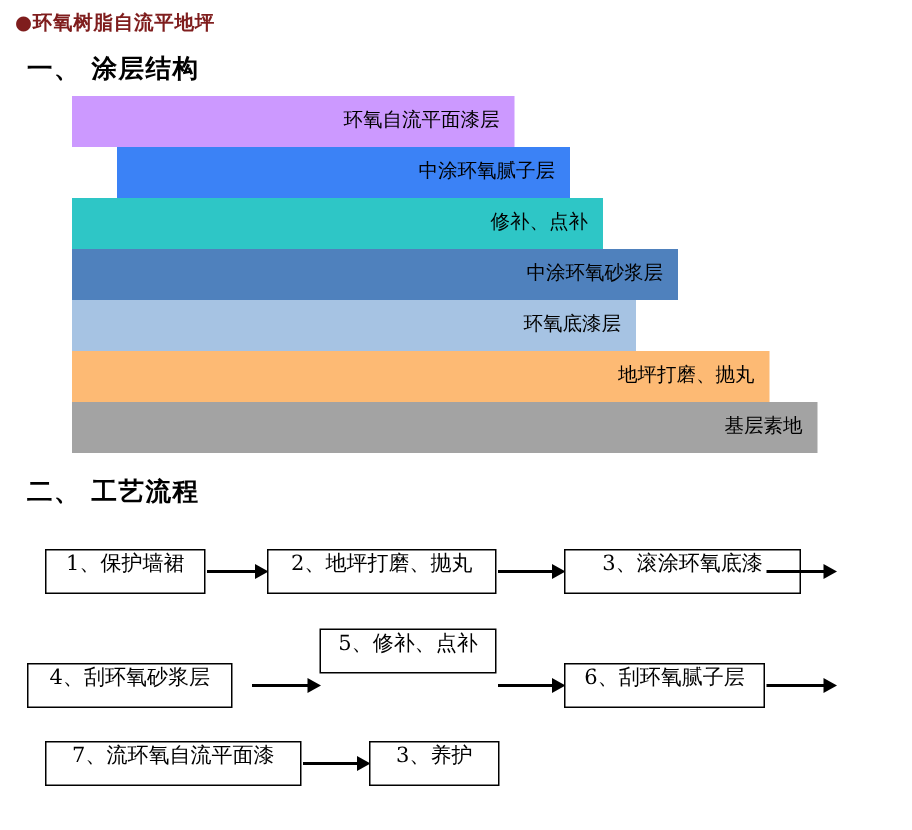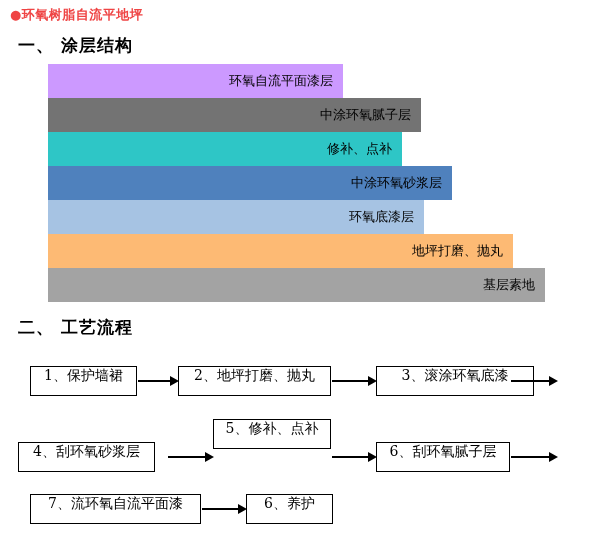--- a/index.html
+++ b/index.html
@@ -69,29 +69,29 @@
     border-left: 9px solid #000000;
     border-top: 5px solid transparent;
     border-bottom: 5px solid transparent;
   }
 </style>
 </head>
 <body>
 
 <div class="page">
 
-  <div class="doc-title" style="color: #ef4444;">
+  <div class="doc-title" style="color: #7f1d1d;">
     <span>●</span><span>环氧树脂自流平地坪</span>
   </div>
 
   <div class="heading coating">一、 涂层结构</div>
 
   <div class="bars">
     <div class="layer-bar" style="width: 295px; background: rgb(204, 153, 255);"><span>环氧自流平面漆层</span></div>
-    <div class="layer-bar" style="width: 373px; background: #737373;"><span>中涂环氧腻子层</span></div>
+    <div class="layer-bar" style="width: 302px; background: #3b82f6; margin-left: 30px;"><span>中涂环氧腻子层</span></div>
     <div class="layer-bar" style="width: 354px; background: rgb(46, 198, 198);"><span>修补、点补</span></div>
     <div class="layer-bar" style="width: 404px; background: rgb(79, 129, 189);"><span>中涂环氧砂浆层</span></div>
     <div class="layer-bar" style="width: 376px; background: rgb(166, 195, 227);"><span>环氧底漆层</span></div>
     <div class="layer-bar" style="width: 465px; background: #fdba74;"><span>地坪打磨、抛丸</span></div>
     <div class="layer-bar" style="width: 497px; background: #a3a3a3;"><span>基层素地</span></div>
   </div>
 
   <div class="heading process">二、 工艺流程</div>
 
   <div class="flow-box" style="left:30px;  top:366px; width:107px;">
@@ -118,16 +118,16 @@
   <div class="flow-box" style="left:376px; top:442px; width:134px;">
       <span>6、刮环氧腻子层</span>
     </div>
   <div class="flow-arrow" style="left:511px; top:456px; width:45px;"></div>
 
   <div class="flow-box" style="left:30px;  top:494px; width:171px;">
       <span>7、流环氧自流平面漆</span>
     </div>
   <div class="flow-arrow" style="left:202px; top:508px; width:43px;"></div>
   <div class="flow-box" style="left:246px; top:494px; width:87px;">
-      <span>6、养护</span>
+      <span>3、养护</span>
     </div>
 
 </div>
 
 </body></html>

